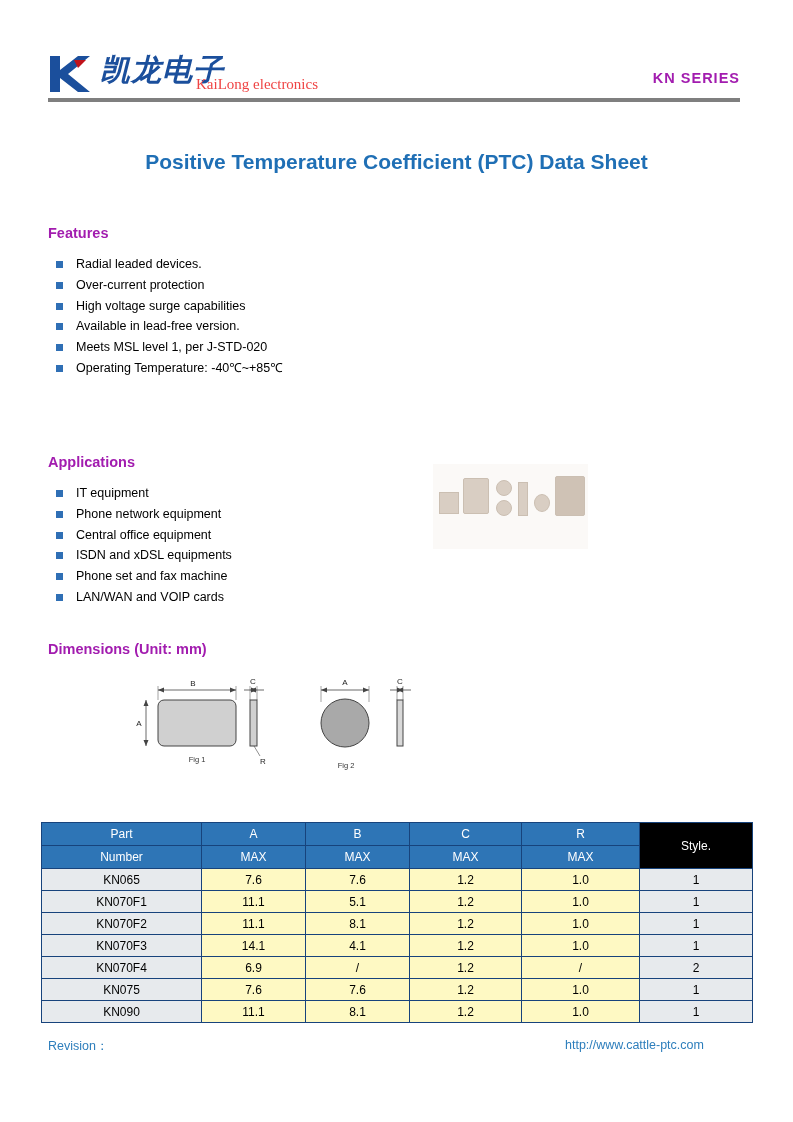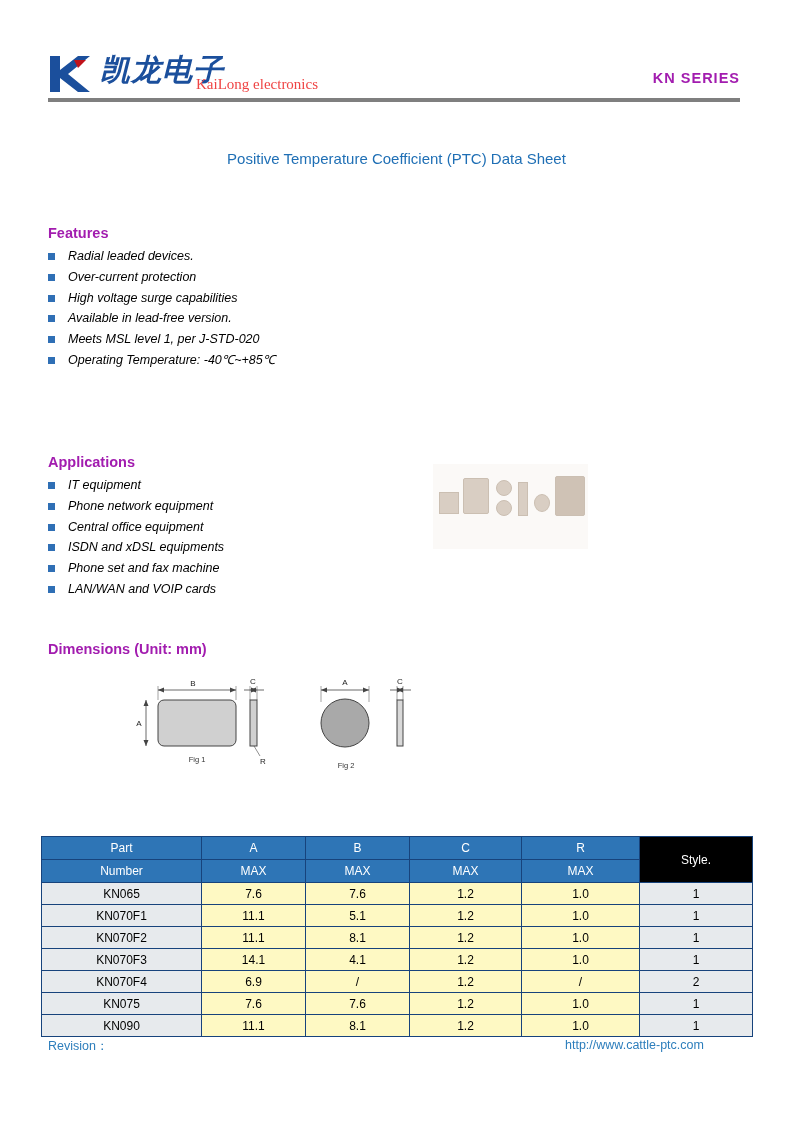--- a/index.html
+++ b/index.html
@@ -78,43 +78,42 @@
     background: #7f7f7f;
   }
 
   
   .doc-title {
     position: absolute;
     left: 0;
     top: 150px;
     width: 793px;
     text-align: center;
-    font-size: 15px;
-    font-weight: normal;
+    font-size: 21px;
+    font-weight: bold;
     color: #1f6fb5;
   }
 
   
   .section-head {
     position: absolute;
     font-size: 14.5px;
     font-weight: bold;
     color: #a21caf;
   }
   #features-head { left: 48px; top: 225px; }
   #applications-head { left: 48px; top: 454px; }
   #dimensions-head { left: 48px; top: 641px; }
 
   
   .bullet-list {
     position: absolute;
-    margin: 0;
+    margin: 8px;
     padding: 0;
     list-style: none;
-    font-style: italic;
   }
   #features-list { left: 48px; top: 246px; }
   #applications-list { left: 48px; top: 475px; }
 
   .bullet-list li {
     position: relative;
     padding-left: 20px;
     font-size: 12.5px;
     line-height: 20.8px;
     color: #000;
@@ -170,21 +169,20 @@
     font-size: 8px;
     fill: #222;
   }
 
   
   .table-wrap {
     position: absolute;
     left: 41px;
     top: 822px;
     width: 711px;
-    margin-top: 14px;
   }
   table.spec {
     border-collapse: collapse;
     width: 711px;
     table-layout: fixed;
   }
   table.spec th, table.spec td {
     border: 1px solid #17437c;
     text-align: center;
     font-size: 12px;

